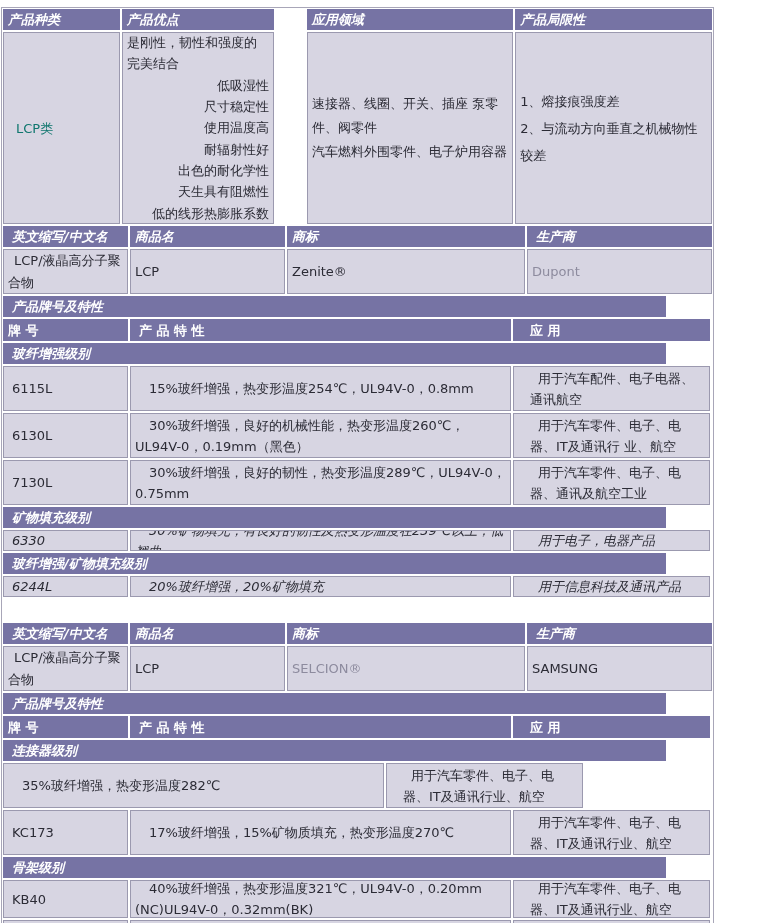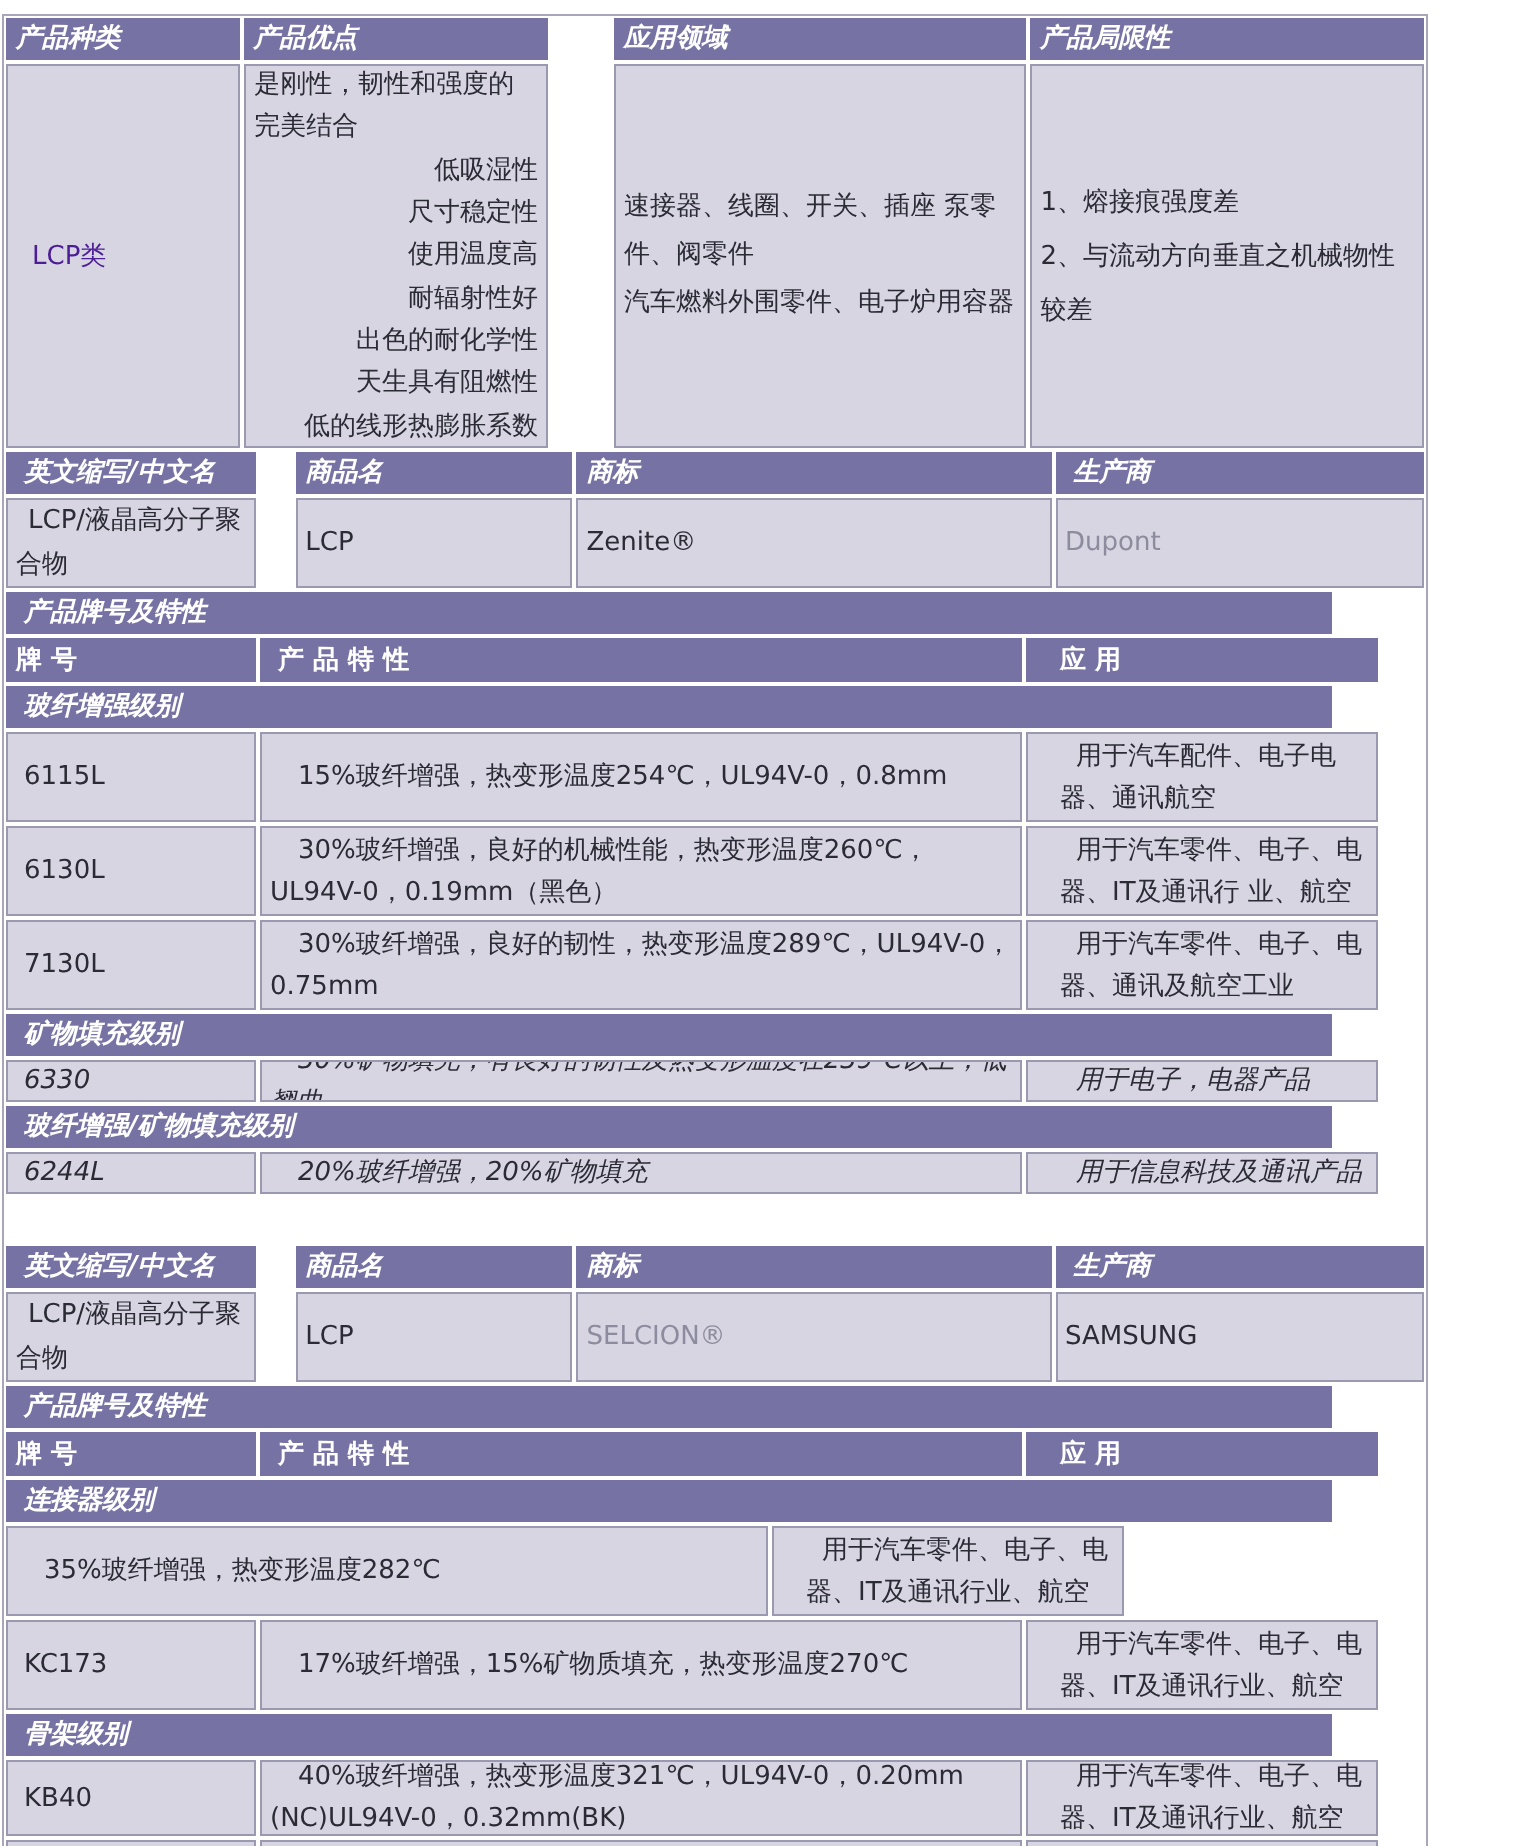--- a/index.html
+++ b/index.html
@@ -28,28 +28,28 @@
     overflow:hidden;
   }
   .h{
     background:#7673A4;border-color:#7673A4;
     color:#fff;font-weight:bold;
     justify-content:center;
   }
   .pad8{padding-left:8px;}
   
   .a1{width:122px;} .a2{width:159px;} .a3{width:216px;margin-left:31px;} .a4{width:206px;}
-  .b1{width:125px;} .b2{width:139px;margin-left:18px;} .b3{width:238px;} .b4{width:185px;}
-  .g1{width:125px;} .g2{width:381px;} .g3{width:176px;padding-left:16px;}
+  .b1{width:125px;} .b2{width:155px;} .b3{width:238px;} .b4{width:185px;}
+  .g1{width:125px;} .g2{width:381px;} .g3{width:197px;padding-left:16px;}
   .full{width:663px;}
   
   .rh21{height:21px;font-style:italic;} .rh22{height:22px;} .rh45{height:45px;}
   .rh192{height:192px;} .rh38{height:38px;} .rh6{height:6px;}
   .spacer{height:22px;background:#fff;}
-  .cat{color:#4c1d95;padding-left:12px;}
+  .cat{color:#0f766e;padding-left:12px;}
   .muted{color:#8D8B9E;}
   .feat .t{text-indent:14px;}
   .app .t{text-indent:8px;}
   .wrapname .t{text-indent:6px;line-height:22px;}
   .lim{line-height:27px;}
   .adv{line-height:21.3px;align-items:flex-end;}
   .apl{line-height:24px;}
   .grade{padding-left:8px;}
 </style>
 </head>

